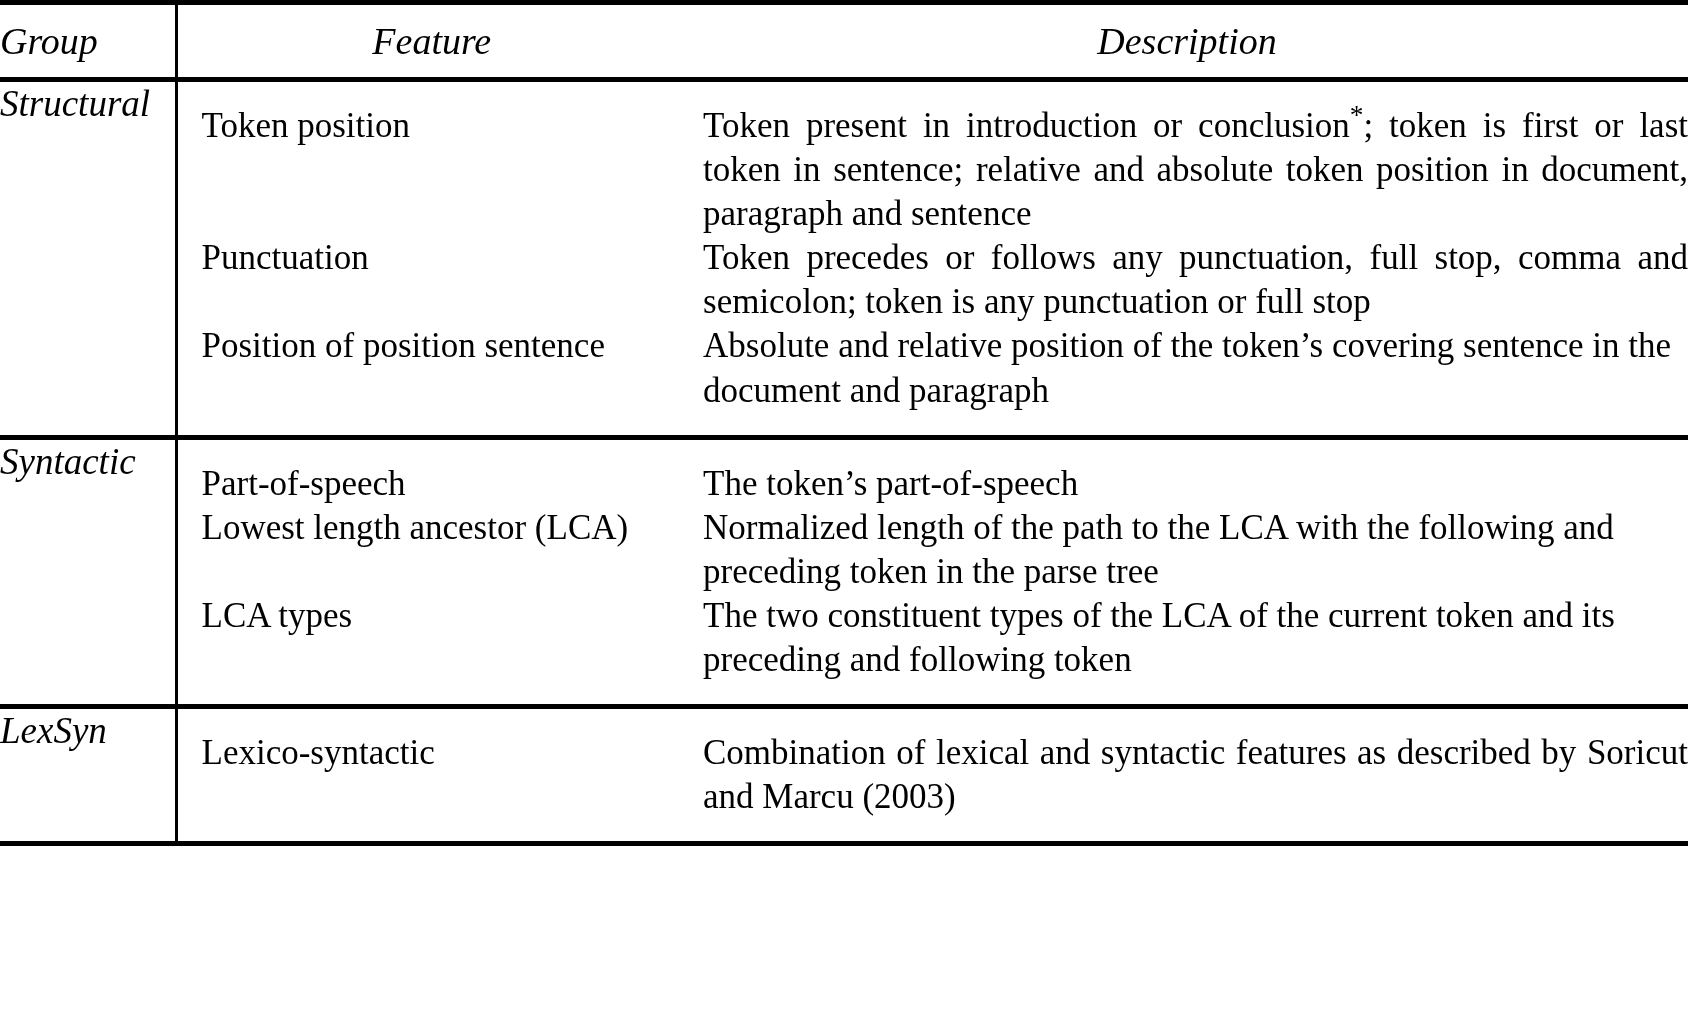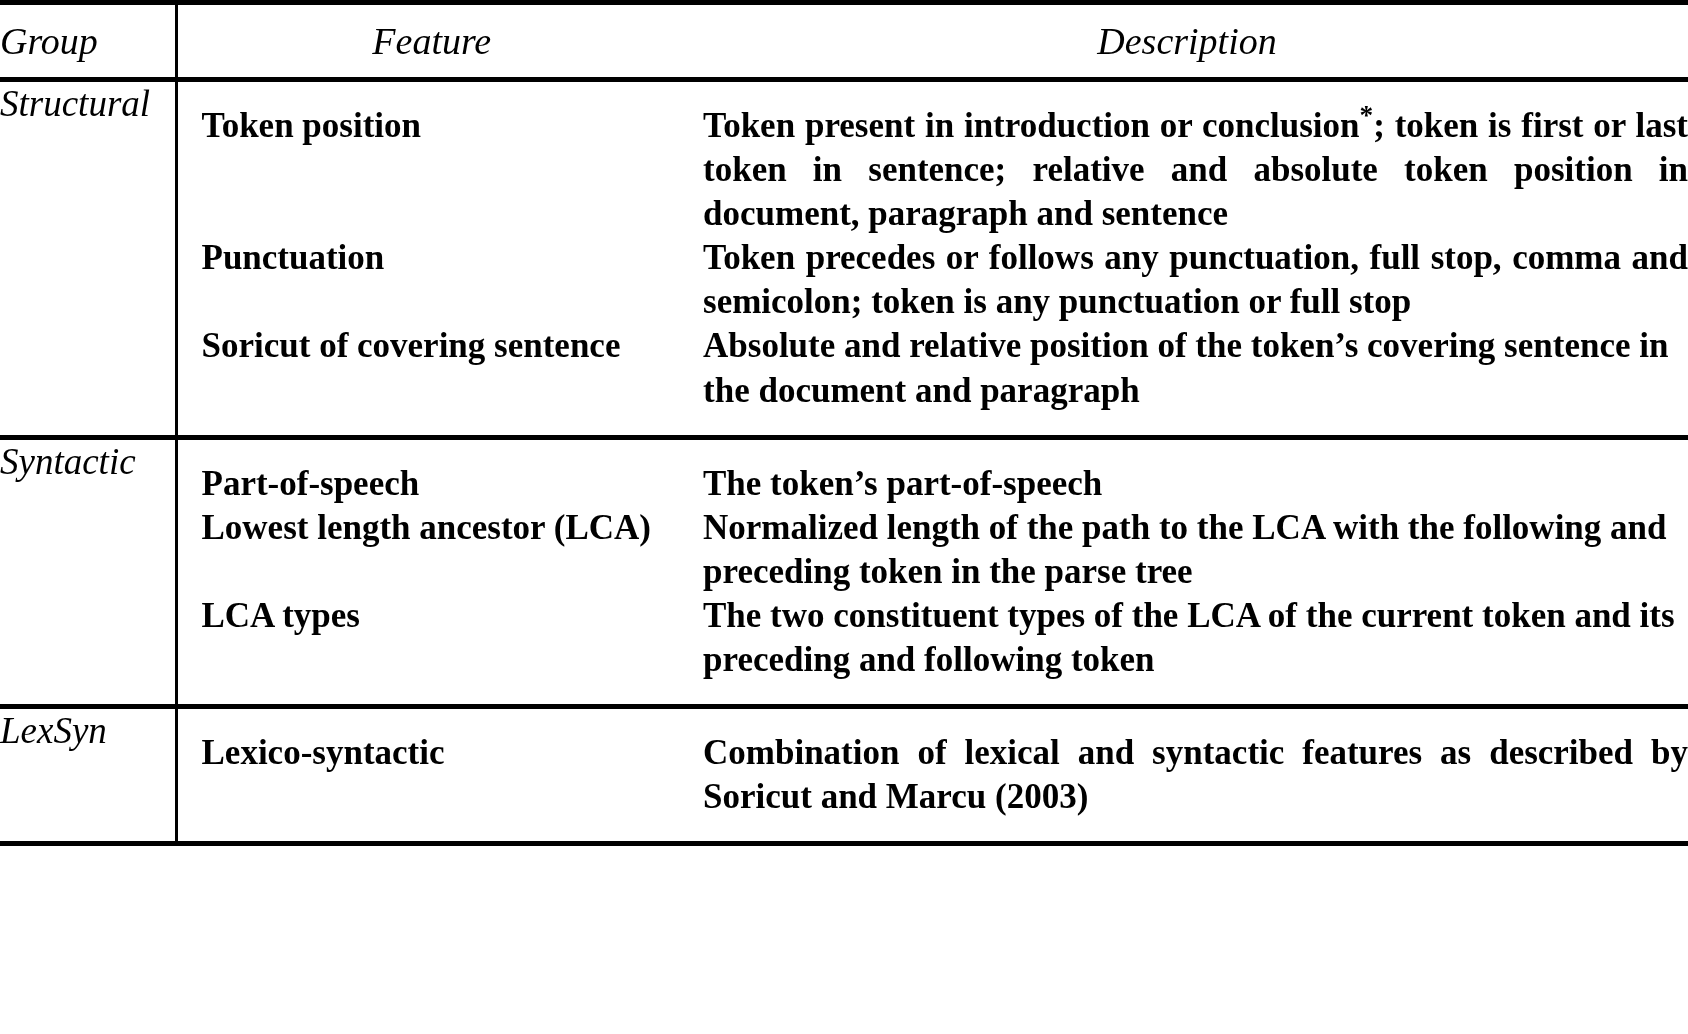--- a/index.html
+++ b/index.html
@@ -82,21 +82,20 @@
     align-items: flex-start;
   }
 
   
   td.rows-cell {
     padding: 0;
   }
   .rowset {
     display: flex;
     flex-direction: column;
-    font-weight: bold;
   }
   .featrow {
     display: flex;
     align-items: flex-start;
   }
   .feat {
     width: 510px;
     box-sizing: border-box;
     padding-left: 24px;
     padding-right: 10px;
@@ -150,21 +149,21 @@
           <div class="rowset">
             <div class="featrow">
               <div class="feat pad-top-lg">Token position</div>
               <div class="desc pad-top-lg">Token present in introduction or conclusion<span class="sup">*</span>; token is first or last token in sentence; relative and absolute token position in document, paragraph and sentence</div>
             </div>
             <div class="featrow">
               <div class="feat">Punctuation</div>
               <div class="desc">Token precedes or follows any punctuation, full stop, comma and semicolon; token is any punctua­tion or full stop</div>
             </div>
             <div class="featrow">
-              <div class="feat pad-bot-lg">Soricut of covering sentence</div>
+              <div class="feat pad-bot-lg">Position of position sentence</div>
               <div class="desc nojust pad-bot-lg">Absolute and relative position of the token’s covering sentence in the document and paragraph</div>
             </div>
           </div>
         </td>
       </tr>
 
       <tr class="section-row">
         <td class="group-cell">
           <div class="group-inner">
             <span>Syntactic</span>

